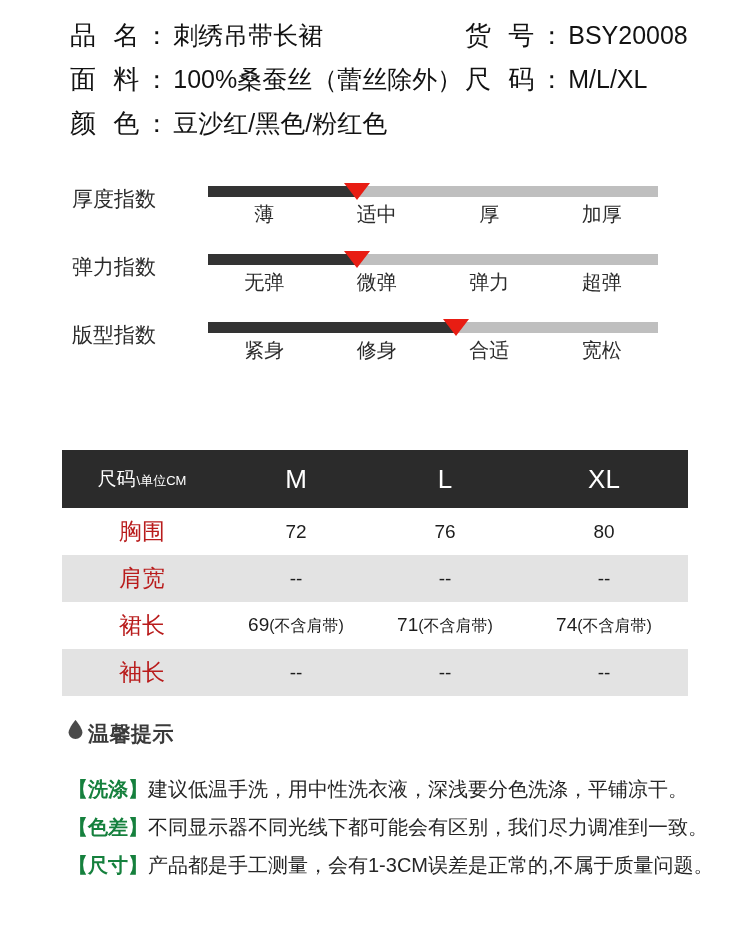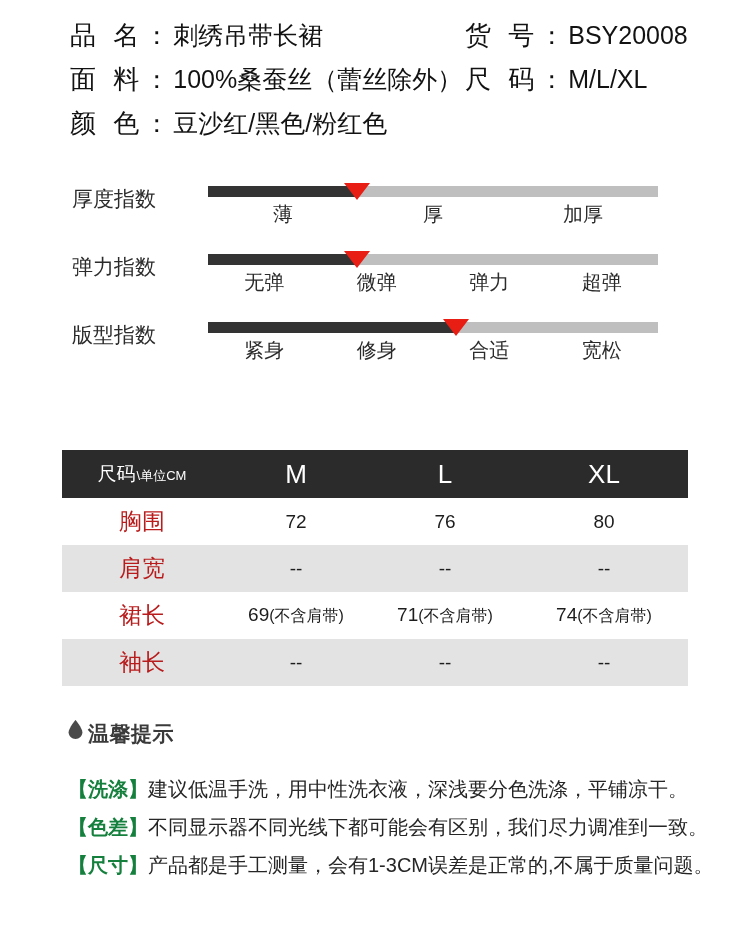--- a/index.html
+++ b/index.html
@@ -118,21 +118,21 @@
     left: 62px;
     top: 450px;
     width: 626px;
   }
   .st-row {
     display: flex;
     align-items: center;
     width: 100%;
   }
   .st-head {
-    height: 48px;
+    height: 58px;
     background: #2b2b2b;
   }
   .st-body {
     height: 47px;
     background: #ffffff;
   }
   .st-body.alt {
     background: #e3e3e3;
   }
   .st-c0 { width: 160px; text-align: center; }
@@ -256,20 +256,21 @@
 
   <div class="index-group">
     <div class="index-label">厚度指数</div>
     <div class="bar-wrap">
       <div class="bar-track">
         <div class="bar-fill" style="width: 33%;"></div>
         <div class="bar-marker" style="left: 33%;"></div>
       </div>
       <div class="bar-ticks">
         <span class="bar-tick">薄</span>
+        <span class="bar-tick">适中</span>
         <span class="bar-tick">厚</span>
         <span class="bar-tick">加厚</span>
       </div>
     </div>
   </div>
 
   <div class="index-group">
     <div class="index-label">弹力指数</div>
     <div class="bar-wrap">
       <div class="bar-track">

